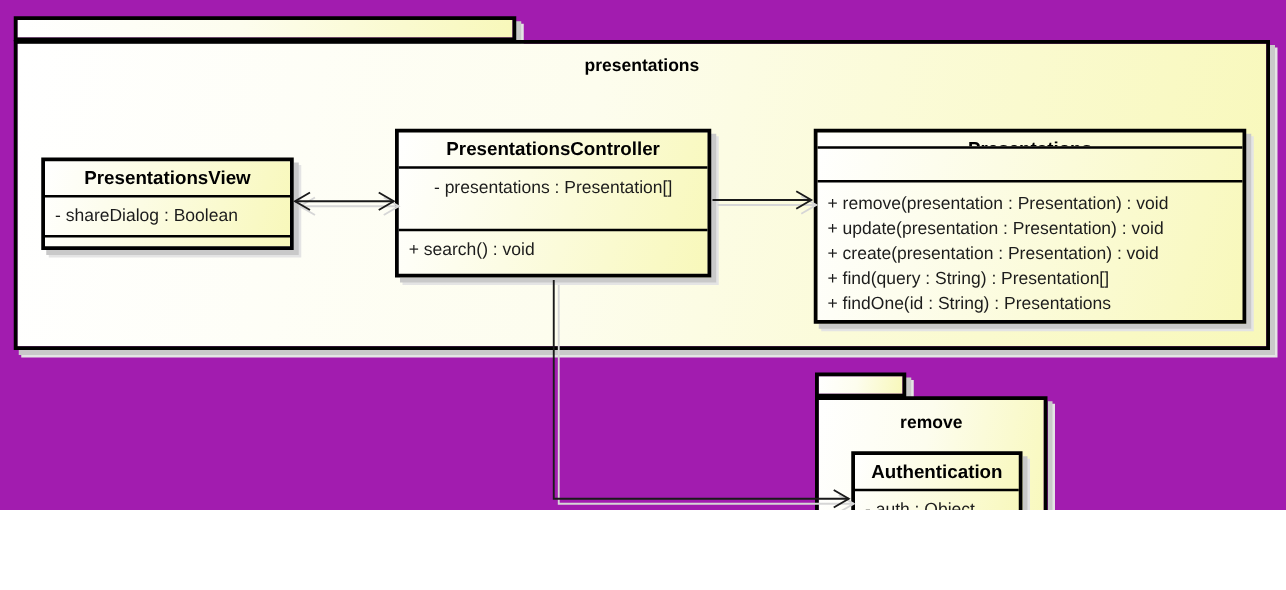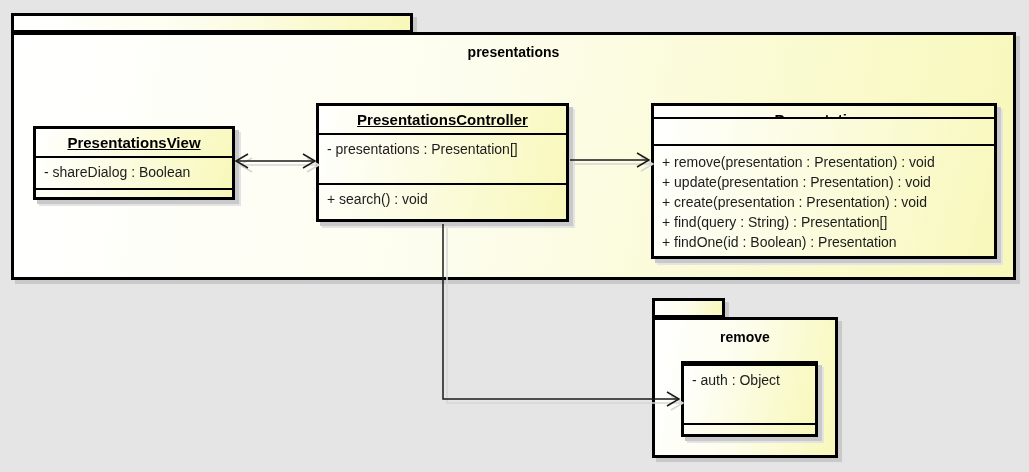--- a/index.html
+++ b/index.html
@@ -4,22 +4,22 @@
 <style>
   html, body {
     margin: 0;
     padding: 0;
     background: #ffffff;
     font-family: "Liberation Sans", sans-serif;
   }
   #canvas {
     position: relative;
     width: 1029px;
-    height: 472px;
-    background: #e5e5e5;
+    height: 408px;
+    background: #a21caf;
     overflow: hidden;
   }
   #canvas * { box-sizing: border-box; }
 
   
   .pkg-tab {
     position: absolute;
     border: 3px solid #000000;
     background: linear-gradient(100deg, #ffffff 0%, #fdfdee 45%, #f8f8ba 100%);
     box-shadow: 4px 4px 0 0 #c9c9c9, 6px 6px 0 0 #e4e4e4;
@@ -49,21 +49,20 @@
   }
   .cls-title {
     height: 27px;
     line-height: 27px;
     text-align: center;
     font-size: 15px;
     font-weight: bold;
     color: #000000;
     white-space: nowrap;
     overflow: hidden;
-    text-decoration: underline;
   }
   .cls-sect {
     border-top: 2px solid #000000;
     padding: 4px 8px;
     flex: 0 0 auto;
   }
   .cls-sect.grow { flex: 1 1 auto; }
   .cls-sect.empty { padding: 0; }
   .member {
     height: 20px;
@@ -95,46 +94,47 @@
   <div class="uml-class" style="left:33px; top:126px; width:202px; height:74px;">
     <div class="cls-title">PresentationsView</div>
     <div class="cls-sect grow">
       <div class="member">- shareDialog : Boolean</div>
     </div>
     <div class="cls-sect empty" style="height:9px;"></div>
   </div>
 
   <div class="uml-class" style="left:316px; top:103px; width:253px; height:119px;">
     <div class="cls-title">PresentationsController</div>
-    <div class="cls-sect" style="height:50px;">
+    <div class="cls-sect" style="height:50px;text-align:center;">
       <div class="member">- presentations : Presentation[]</div>
     </div>
     <div class="cls-sect grow">
       <div class="member">+ search() : void</div>
     </div>
   </div>
 
   <div class="uml-class" style="left:651px; top:103px; width:346px; height:156px;">
     <div class="cls-title">Presentations</div>
     <div class="cls-sect empty" style="height:10px;"></div>
     <div class="cls-sect grow" style="padding-top:6px;margin-top:17px;">
       <div class="member">+ remove(presentation : Presentation) : void</div>
       <div class="member">+ update(presentation : Presentation) : void</div>
       <div class="member">+ create(presentation : Presentation) : void</div>
       <div class="member">+ find(query : String) : Presentation[]</div>
-      <div class="member">+ findOne(id : Boolean) : Presentation</div>
+      <div class="member">+ findOne(id : String) : Presentations</div>
     </div>
   </div>
 
   <div class="pkg-tab" style="left:652px; top:298px; width:73px; height:20px;"></div>
   <div class="pkg-body" style="left:652px; top:317px; width:186px; height:141px;">
     <div class="pkg-title">remove</div>
   </div>
 
   <div class="uml-class" style="left:681px; top:361px; width:137px; height:76px;">
+    <div class="cls-title">Authentication</div>
     <div class="cls-sect grow">
       <div class="member">- auth : Object</div>
     </div>
     <div class="cls-sect empty" style="height:11px;"></div>
   </div>
 
   <svg id="connectors" viewBox="0 0 1029 472" xmlns="http://www.w3.org/2000/svg">
 
     <g transform="translate(4,4)" stroke="#d6d6d6" stroke-width="1.5" fill="none">
       <line x1="236" y1="161" x2="315" y2="161"></line>

